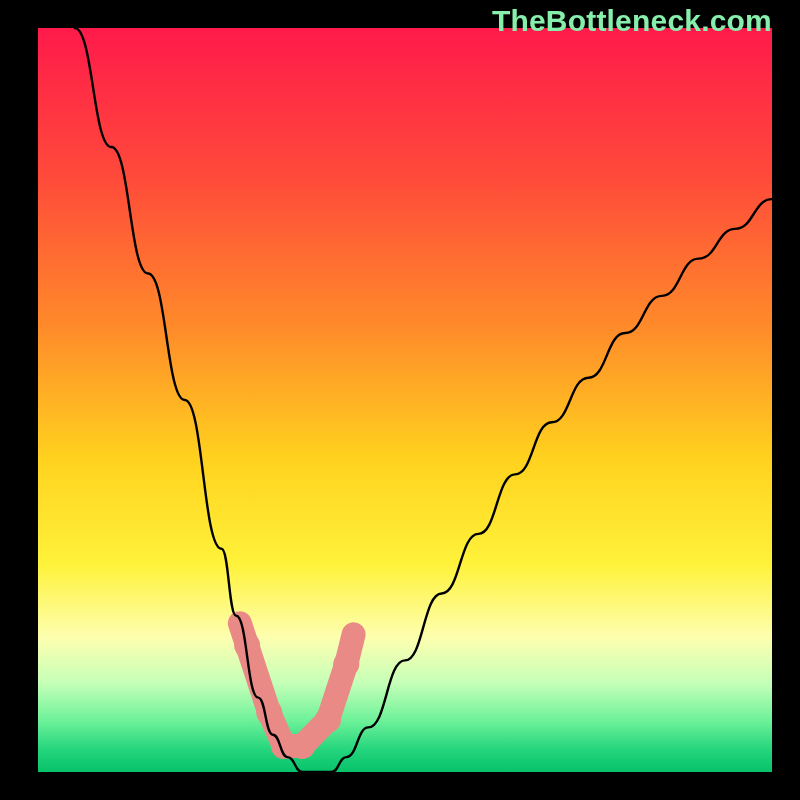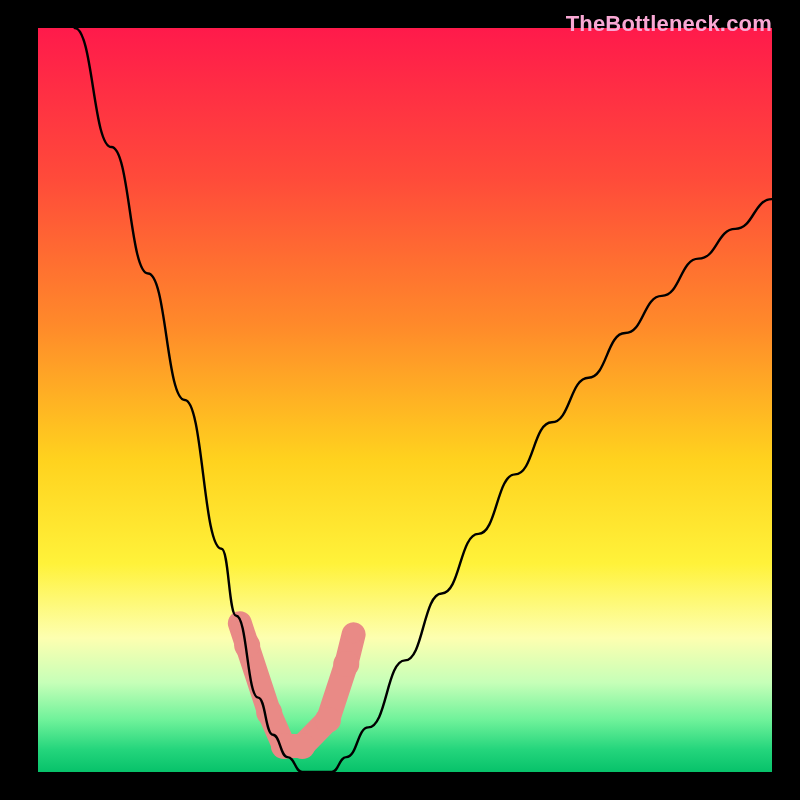--- a/index.html
+++ b/index.html
@@ -38,25 +38,24 @@
     left: 0;
     top: 0;
     width: 100%;
     height: 100%;
   }
   .watermark {
     position: absolute;
     top: 4px;
     right: 28px;
     font-family: Arial, Helvetica, sans-serif;
-    font-size: 22px;
+    font-size: 30px;
     font-weight: 600;
-    color: #f9a8d4;
+    color: #86efac;
     letter-spacing: 0.2px;
-    margin-top: 7px;
   }
 </style>
 </head>
 <body>
 
 <div class="frame">
 
   <div class="plot-area">
     <svg class="gradient" viewBox="0 0 734 744" preserveAspectRatio="none">
       <defs>

